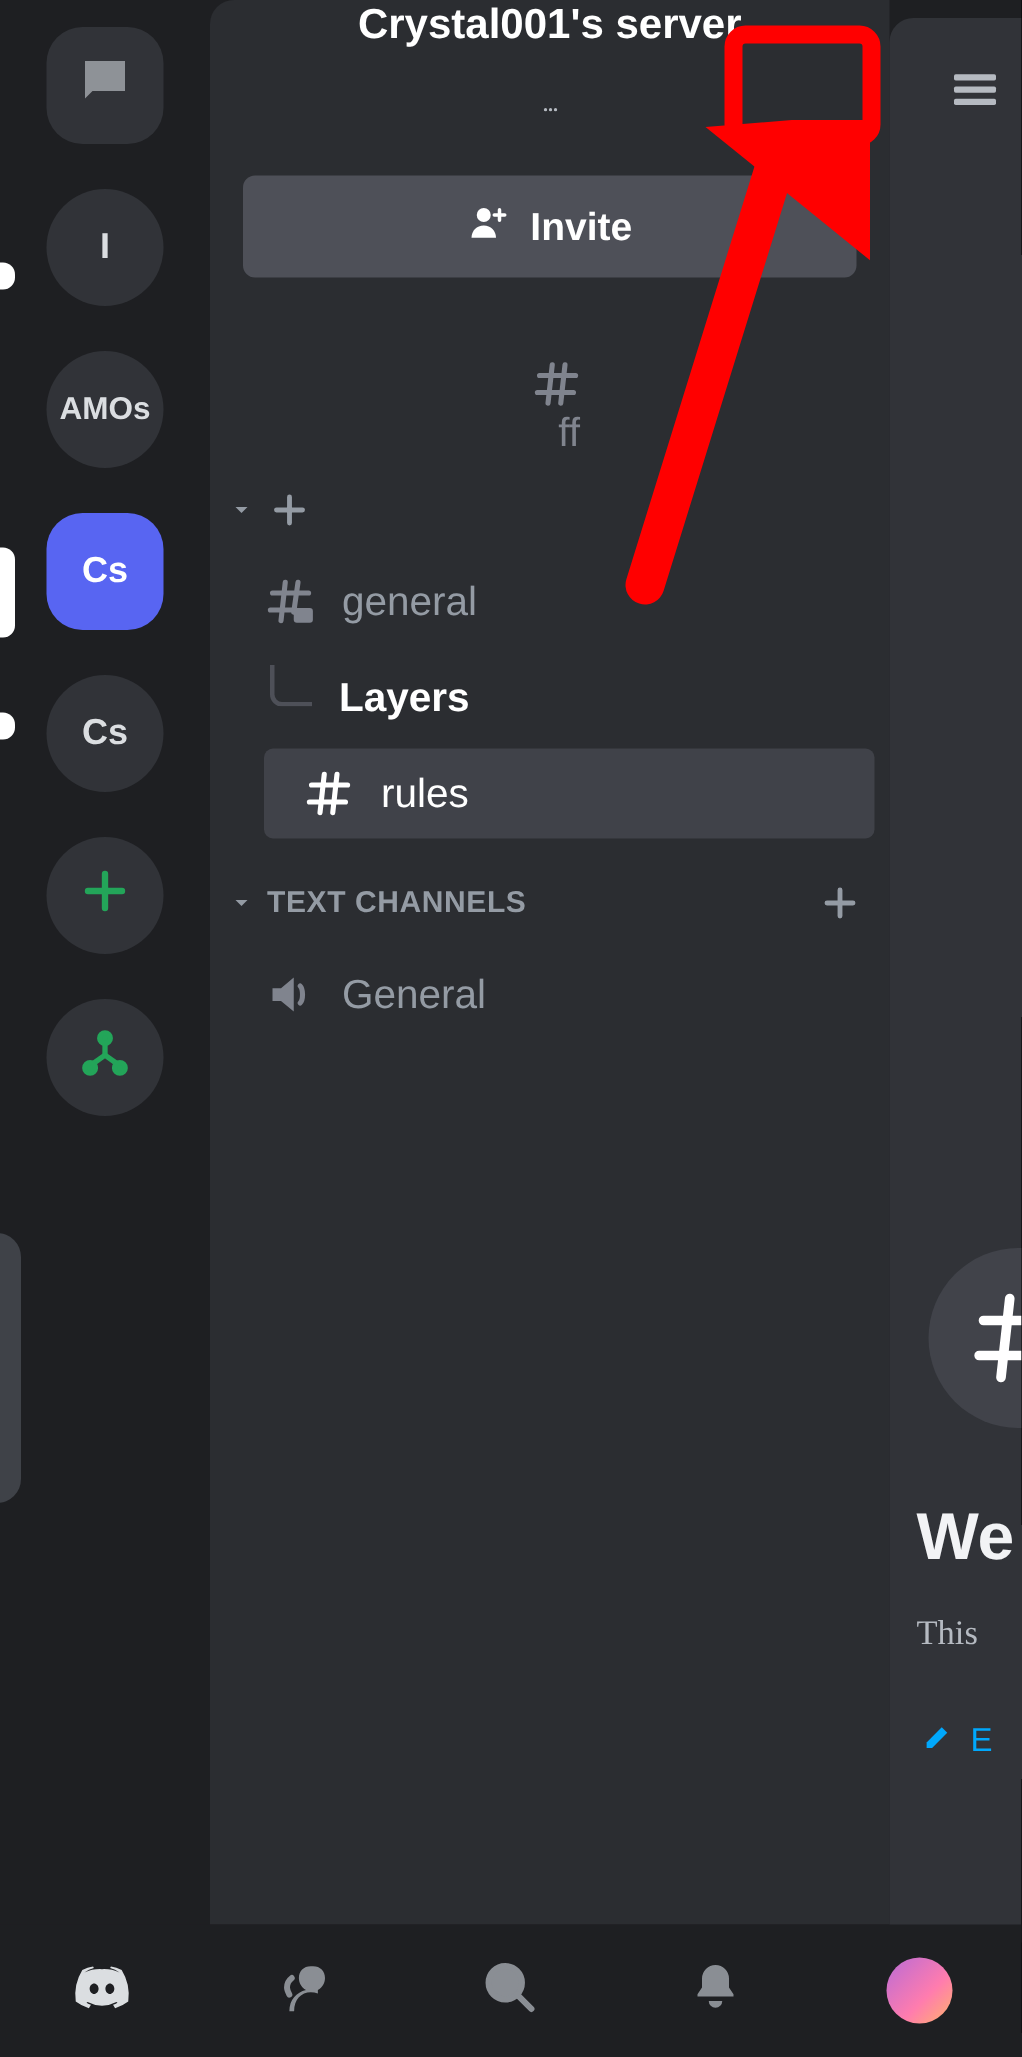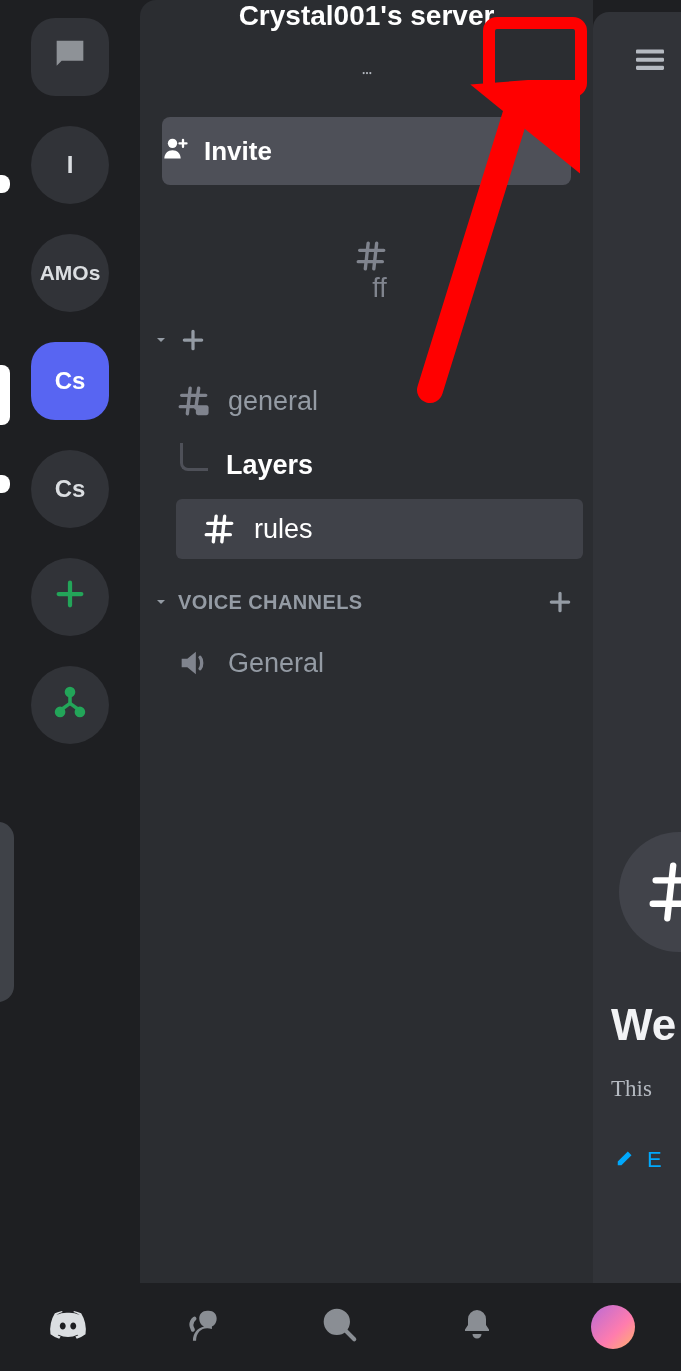--- a/index.html
+++ b/index.html
@@ -20,21 +20,21 @@
   .server-blob.add svg{stroke:#23a559;}
   .server-blob.hub svg{stroke:#23a559;fill:#23a559;}
 
   
   .channel-panel{position:absolute;left:140px;top:0;width:453px;height:1283px;background:#2b2d31;border-radius:16px 0 0 0;overflow:hidden;}
   .ch-header{height:95px;display:flex;align-items:center;padding:0 22px;font-size:28px;font-weight:700;color:#fff;flex-direction:column;}
   .ch-header .title{flex:1 1 auto;white-space:nowrap;}
   .ch-header .more{width:46px;height:46px;display:flex;align-items:center;justify-content:center;}
   .ch-header .more svg{fill:#b5bac1;}
 
-  .invite-btn{margin:22px 22px 0 22px;height:68px;background:#4e5058;border-radius:8px;display:flex;align-items:center;justify-content:flex-start;color:#fff;font-size:26px;font-weight:600;}
+  .invite-btn{margin:22px 22px 0 22px;height:68px;background:#4e5058;border-radius:8px;display:flex;align-items:center;justify-content:center;color:#fff;font-size:26px;font-weight:600;}
   .invite-btn svg{margin-right:14px;}
 
   .orphan-ch{margin:54px 0 0 0;height:58px;display:flex;align-items:center;padding-left:26px;color:#80848e;font-size:27px;flex-direction:column;}
   .hash-icon{width:34px;height:34px;margin-right:18px;display:flex;align-items:center;justify-content:center;}
   .hash-icon svg{fill:#80848e;}
 
   .cat-row{display:flex;align-items:center;height:50px;margin-top:18px;padding:0 18px 0 10px;color:#949ba4;font-size:20px;font-weight:700;letter-spacing:.02em;}
   .cat-row .chev{width:22px;height:22px;display:flex;align-items:center;justify-content:center;margin-right:6px;}
   .cat-row .chev svg{fill:#949ba4;}
   .cat-row .cat-name{flex:1 1 auto;}
@@ -197,21 +197,21 @@
       </span>
       <span class="ch-name">rules</span>
     </div>
 
     <div class="cat-row">
       <span class="chev">
         <svg viewBox="0 0 24 24" width="16" height="16">
             <path d="M6 9l6 6 6-6z"></path>
           </svg>
       </span>
-      <span class="cat-name">VOICE CHANNELS</span>
+      <span class="cat-name">TEXT CHANNELS</span>
       <span class="plus">
         <svg viewBox="0 0 24 24" width="26" height="26" fill="none" stroke-width="3" stroke-linecap="round">
             <path d="M12 4v16M4 12h16"></path>
           </svg>
       </span>
     </div>
 
     <div class="vc-item">
       <span class="spk">
         <svg viewBox="0 0 24 24">

